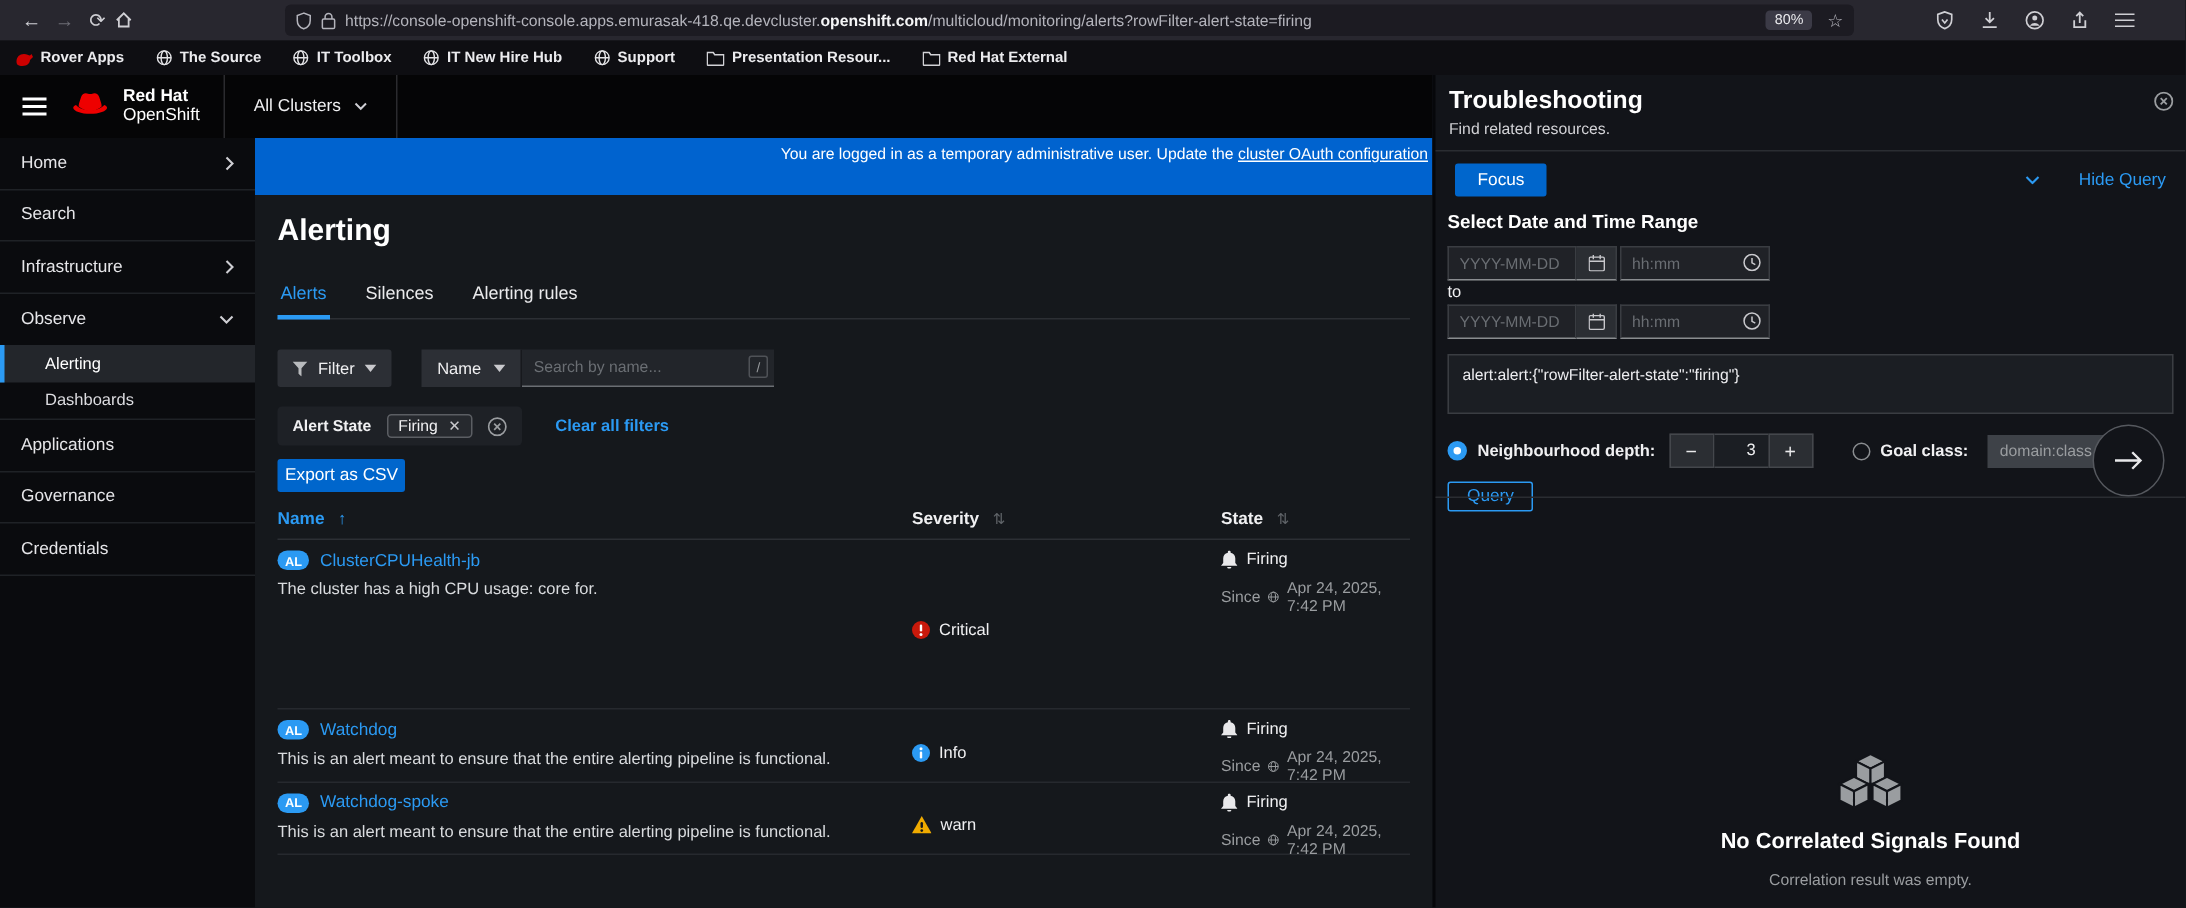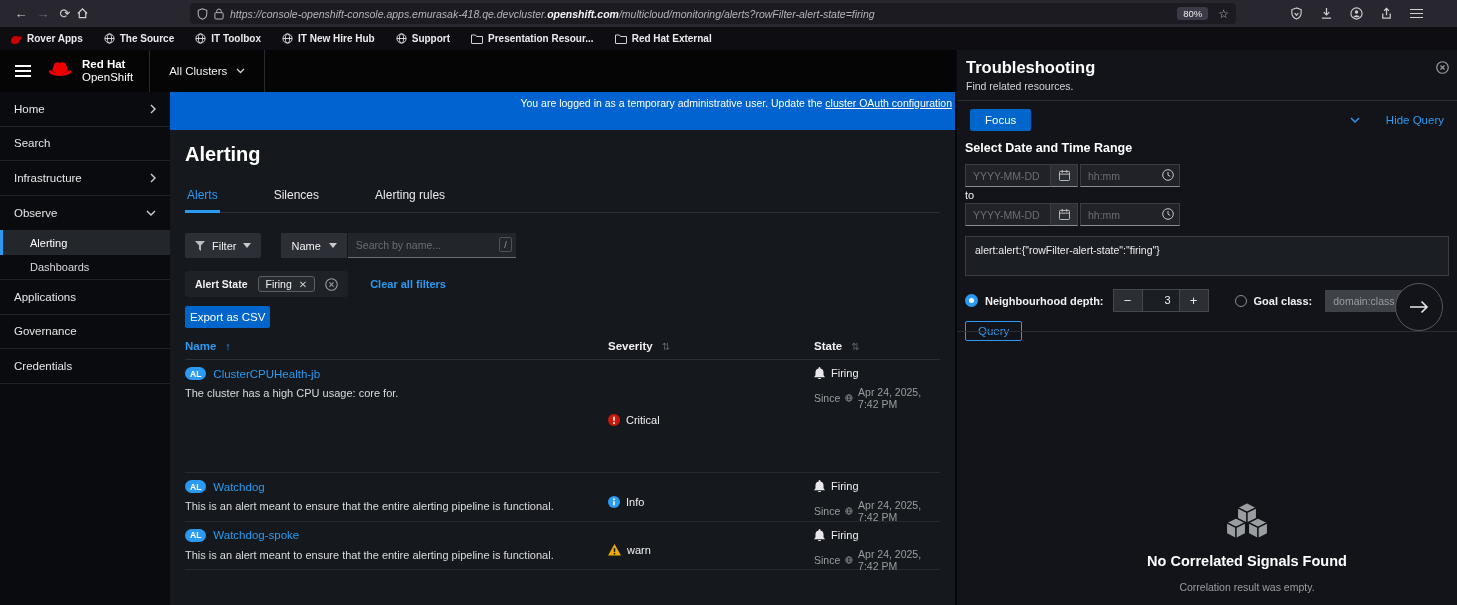--- a/index.html
+++ b/index.html
@@ -8,21 +8,21 @@
     position:relative; background:#15181c; color:#f0f0f2;
     font-family:"Liberation Sans", sans-serif;
   }
   svg { display:block; }
 
   
   .browser-toolbar{position:absolute;left:0;top:0;width:1457px;height:27px;background:#28272f;display:flex;align-items:center;padding:0 10px;}
   .nav-btn{color:#cfcfd4;font-size:13px;width:22px;text-align:center;cursor:default;}
   .nav-btn.fwd{color:#6c6c74;}
   .urlbar{height:21px;background:#1c1b22;border-radius:4px;margin-left:92px;width:1046px;display:flex;align-items:center;padding:0 7px;gap:6px;}
-  .url-text{flex:1;font-size:10.5px;color:#b4b4bc;white-space:nowrap;overflow:hidden;font-style:italic;}
+  .url-text{flex:1;font-size:10.5px;color:#b4b4bc;white-space:nowrap;overflow:hidden;}
   .url-domain{color:#f5f5f7;font-weight:bold;}
   .zoom-badge{background:#3b3a46;font-size:9.5px;padding:1px 6px;border-radius:3px;color:#ebebee;}
   .star{color:#b9b9c1;font-size:12px;margin-left:4px;}
   .right-icons{display:flex;gap:17px;margin-left:54px;align-items:center;}
   .burger-lines span{display:block;width:13px;height:1.5px;background:#cfcfd4;margin:2.5px 0;}
 
   .bookmarks-bar{position:absolute;left:0;top:27px;width:1457px;height:23px;background:#0e0e12;display:flex;align-items:center;gap:21px;padding:0 10px;}
   .bookmark{display:flex;gap:5px;align-items:center;font-size:10px;font-weight:bold;color:#ebebee;}
 
   
@@ -41,21 +41,21 @@
   .side-sub{height:25px;display:flex;align-items:center;padding:0 14px 0 30px;font-size:11px;color:#dcdce0;cursor:pointer;}
   .side-sub.active{background:#23262b;border-left:3px solid #2b9af3;padding-left:27px;color:#fff;}
   .side-sub.line{border-bottom:1px solid #1f2226;}
 
   
   .content{position:absolute;left:170px;top:92px;width:785px;height:513px;background:#15181c;}
   .banner{height:38px;background:#0063cf;font-size:10.5px;line-height:23px;text-align:right;padding-right:3px;white-space:nowrap;overflow:hidden;color:#fff;}
   .banner .blink{text-decoration:underline;cursor:pointer;}
   .content-inner{padding:13px 15px 0;}
   .page-title{font-size:20px;font-weight:bold;color:#fff;}
-  .tabs{display:flex;gap:52px;margin-top:16px;border-bottom:1px solid #2c2f34;font-size:12px;}
+  .tabs{display:flex;gap:22px;margin-top:16px;border-bottom:1px solid #2c2f34;font-size:12px;}
   .tab{padding:6px 2px 8px;color:#eaeaec;border-bottom:3px solid transparent;margin-bottom:-1px;cursor:pointer;}
   .tab.active{color:#2b9af3;border-bottom-color:#2b9af3;}
   .filter-row{margin-top:20px;display:flex;gap:20px;align-items:center;}
   .filter-btn{height:25px;background:#2c2f35;border-radius:2px;display:flex;align-items:center;gap:7px;padding:0 10px;font-size:11px;cursor:pointer;}
   .search-group{display:flex;}
   .name-select{height:25px;background:#2c2f35;display:flex;gap:8px;align-items:center;padding:0 10px;font-size:11px;border-right:1px solid #17191d;cursor:pointer;}
   .search-wrap{position:relative;width:168px;height:25px;background:#22252a;border-bottom:1px solid #6a6e73;}
   .search-wrap input{width:100%;height:100%;background:transparent;border:0;color:#ddd;font-size:10.5px;padding:0 26px 0 8px;outline:none;font-family:inherit;}
   .search-wrap input::placeholder{color:#6a6e73;}
   .kbd{position:absolute;right:4px;top:4px;border:1px solid #4f5257;border-radius:2px;font-size:9px;color:#9a9da0;padding:0 4px;height:15px;line-height:14px;}

